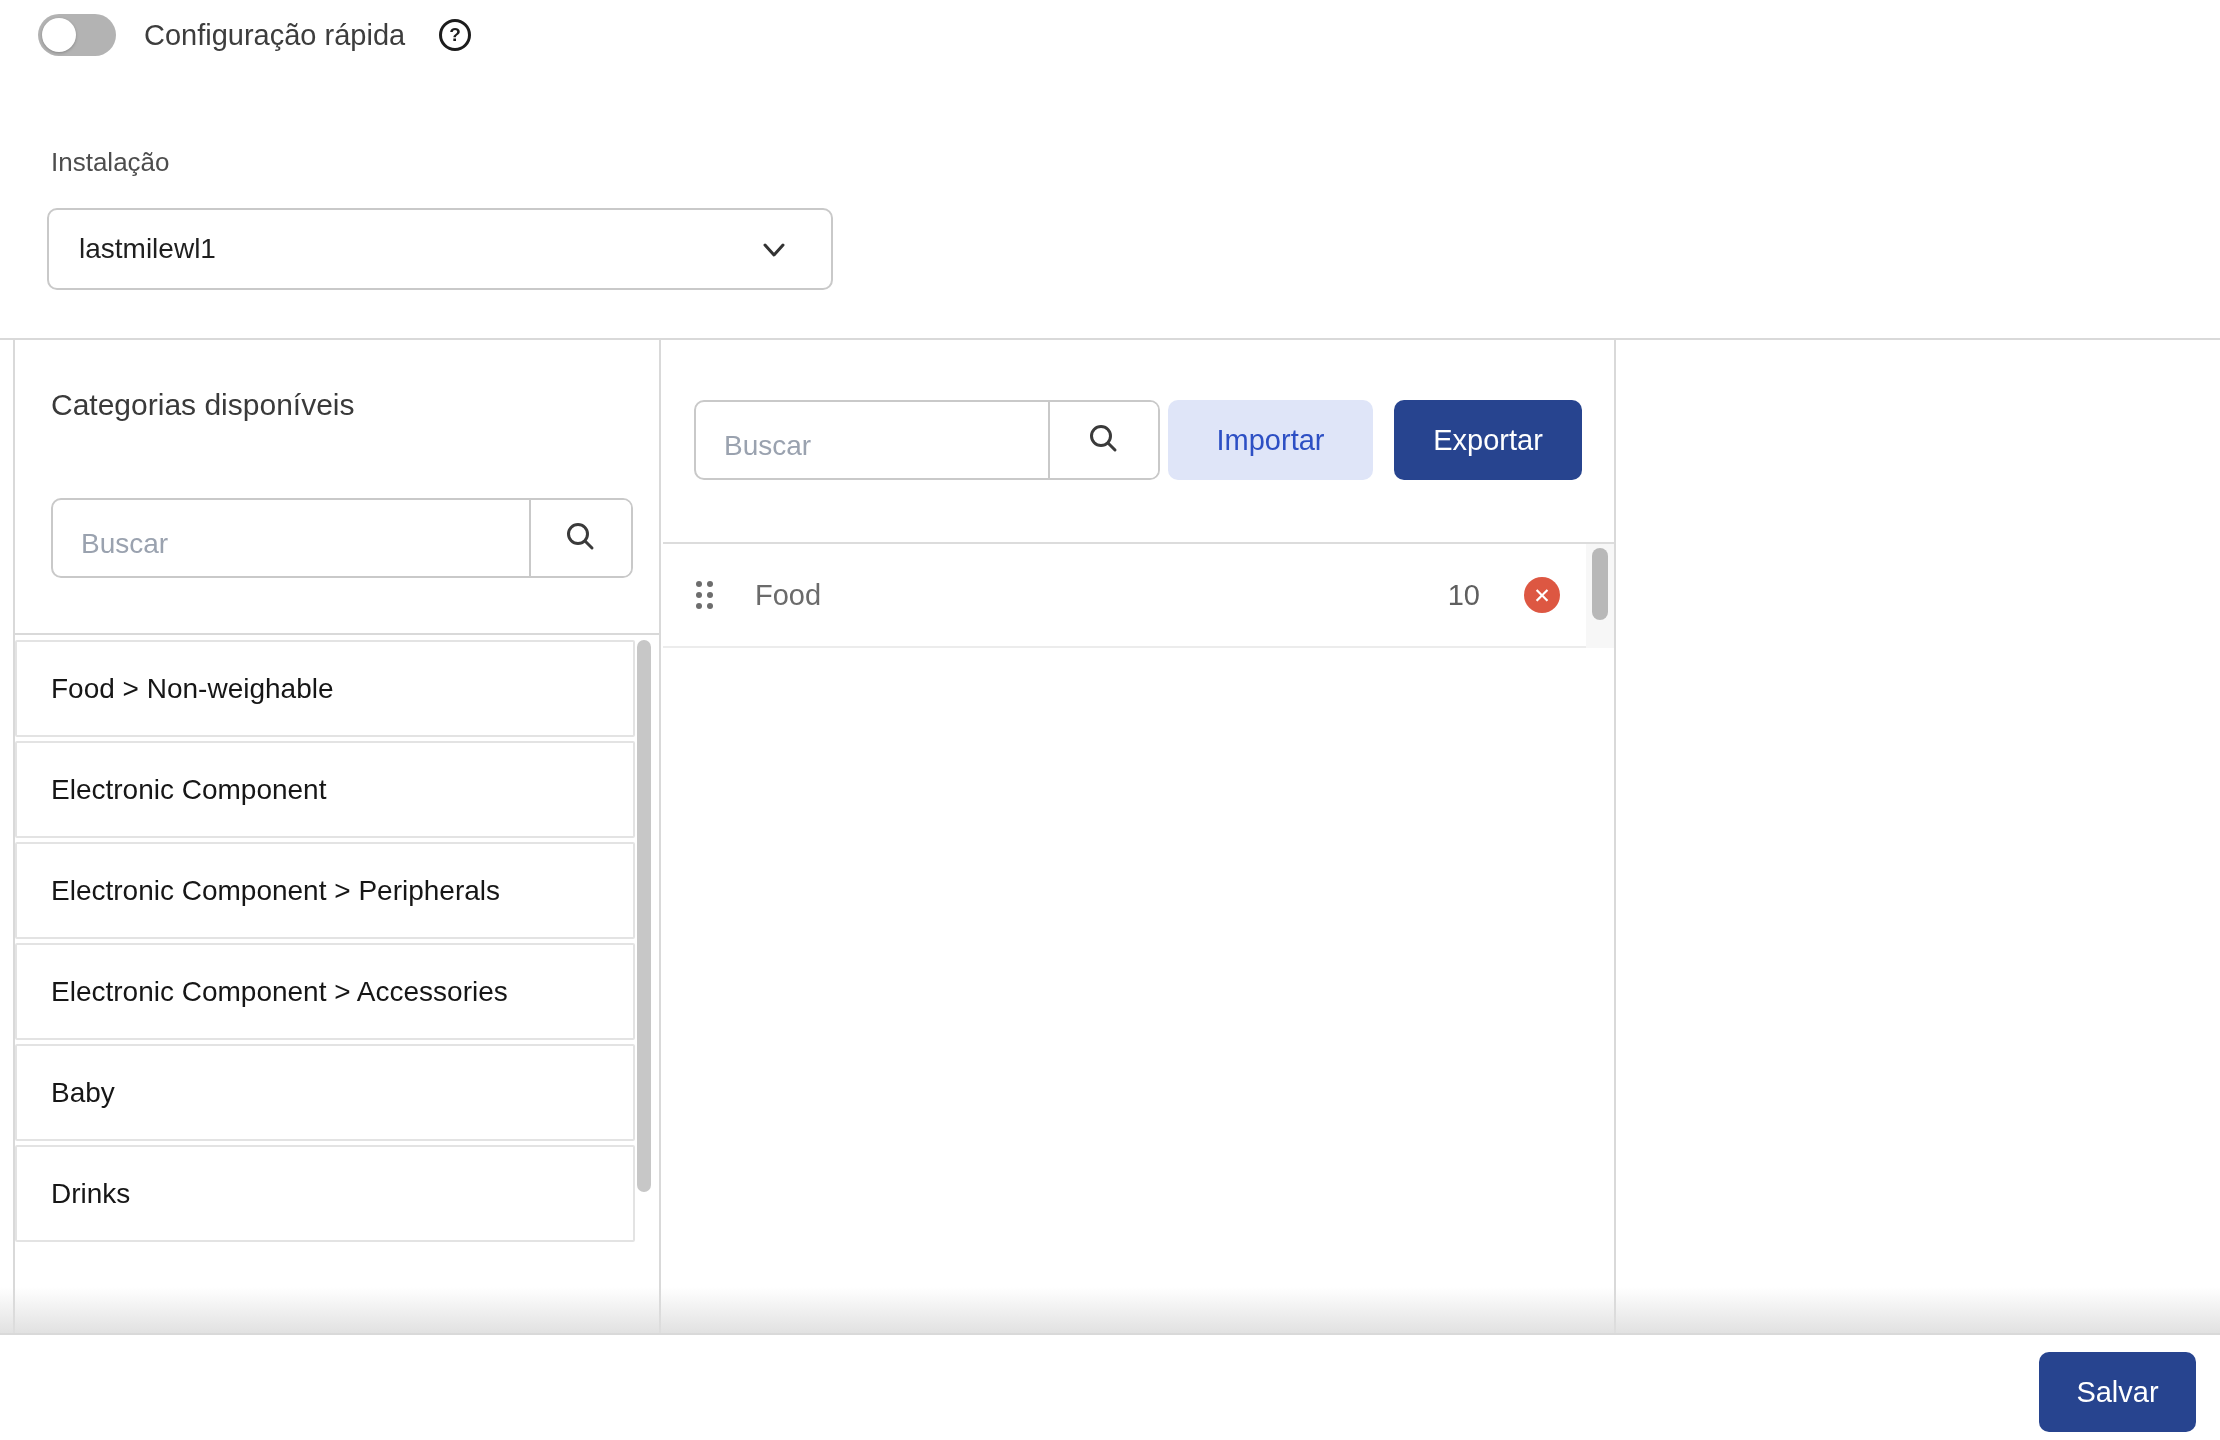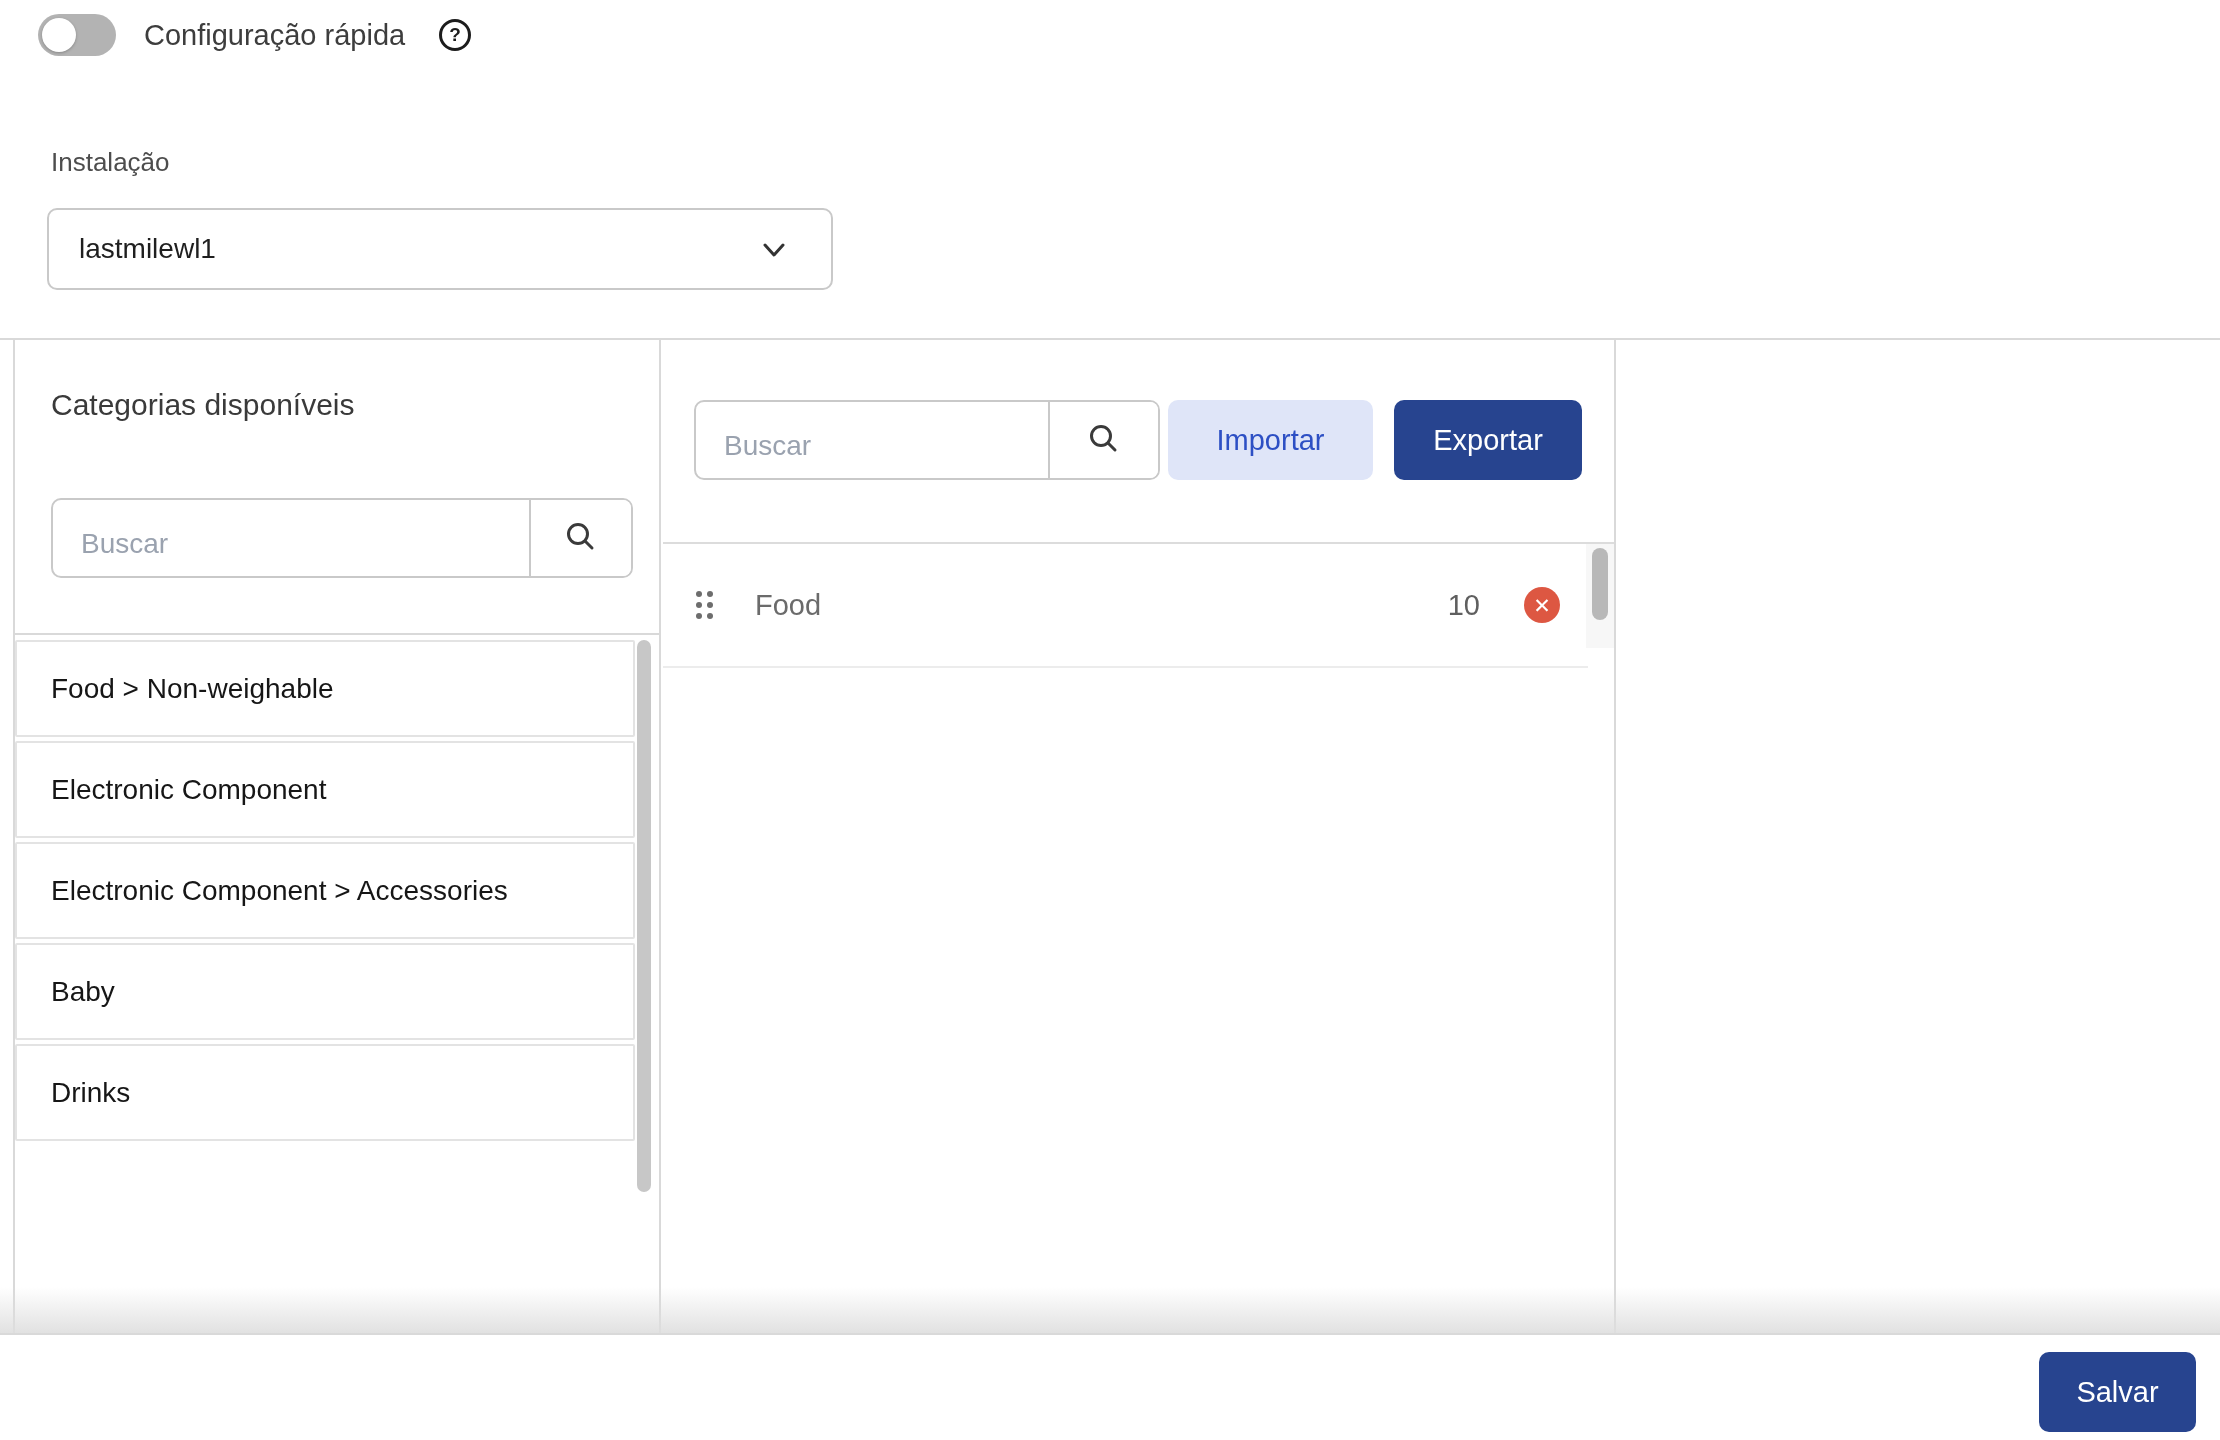--- a/index.html
+++ b/index.html
@@ -97,21 +97,21 @@
     position:absolute;top:60px;height:80px;border:none;border-radius:10px;
     font-family:inherit;font-size:29px;display:flex;align-items:center;justify-content:center;
     cursor:pointer;
   }
   .btn-import{left:505px;width:205px;background:#dfe5f8;color:#2d4fc4;}
   .btn-export{left:731px;width:188px;background:#27448f;color:#ffffff;}
   .mp-list-line{
     position:absolute;left:0;right:0;top:202px;border-top:2px solid #dcdcdc;
   }
   .selected-row{
-    position:absolute;left:0;top:204px;width:925px;height:124px;
+    position:absolute;left:0;top:204px;width:925px;height:104px;
     background:#fff;border-bottom:2px solid #ececec;
     display:flex;align-items:center;box-sizing:border-box;
   }
   .drag-handle{
     margin-left:33px;display:grid;grid-template-columns:6px 6px;gap:5px 5px;cursor:grab;
   }
   .drag-handle i{width:6px;height:6px;border-radius:50%;background:#6d6d6d;}
   .row-name{margin-left:42px;font-size:29px;color:#6b6b6b;}
   .row-spacer{flex:1;}
   .row-count{font-size:29px;color:#5f5f5f;}
@@ -180,20 +180,23 @@
     <div class="lp-header-line"></div>
 
     <div class="lp-list">
       <div class="category-card">
         <span>Food &gt; Non-weighable</span>
       </div>
       <div class="category-card">
         <span>Electronic Component</span>
       </div>
       <div class="category-card">
+        <span>Electronic Component &gt; Peripherals</span>
+      </div>
+      <div class="category-card">
         <span>Electronic Component &gt; Accessories</span>
       </div>
       <div class="category-card">
         <span>Baby</span>
       </div>
       <div class="category-card">
         <span>Drinks</span>
       </div>
     </div>
 

